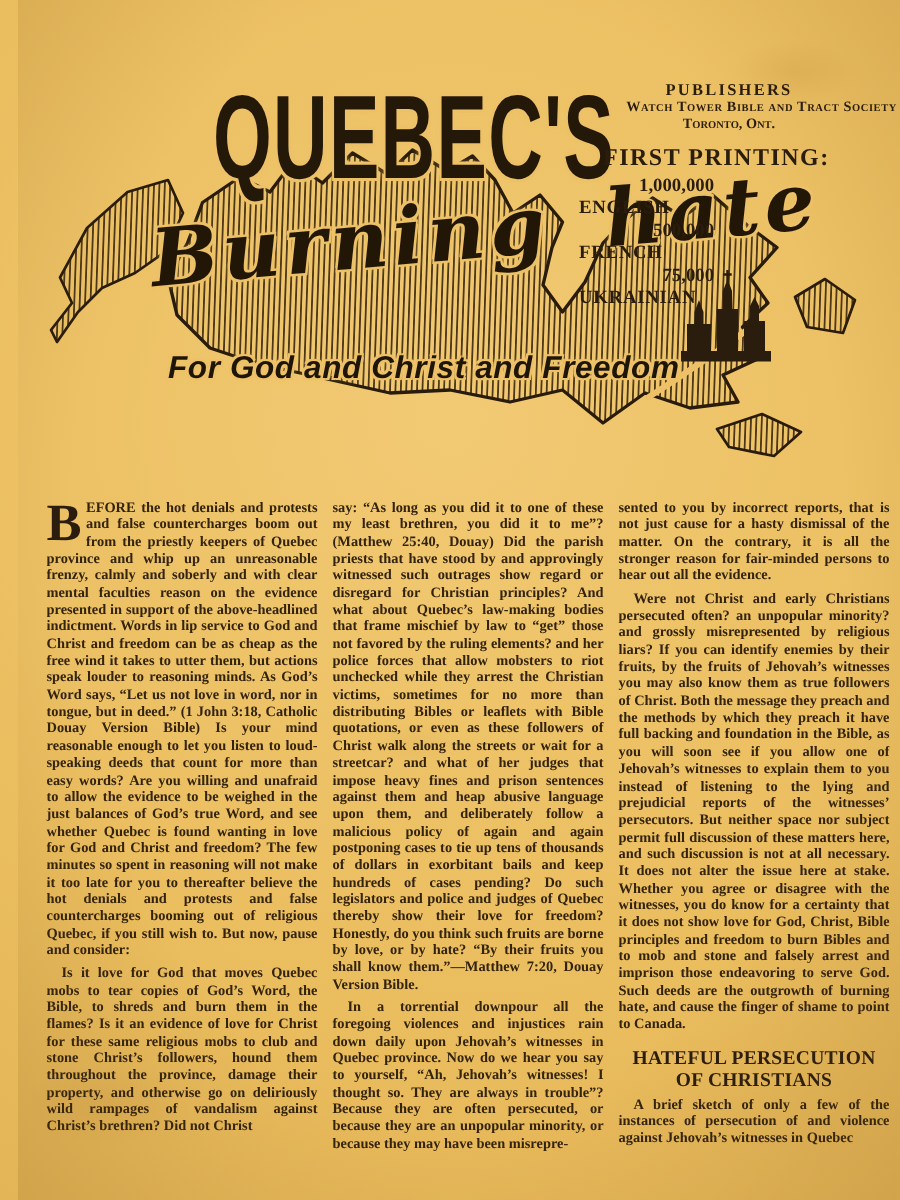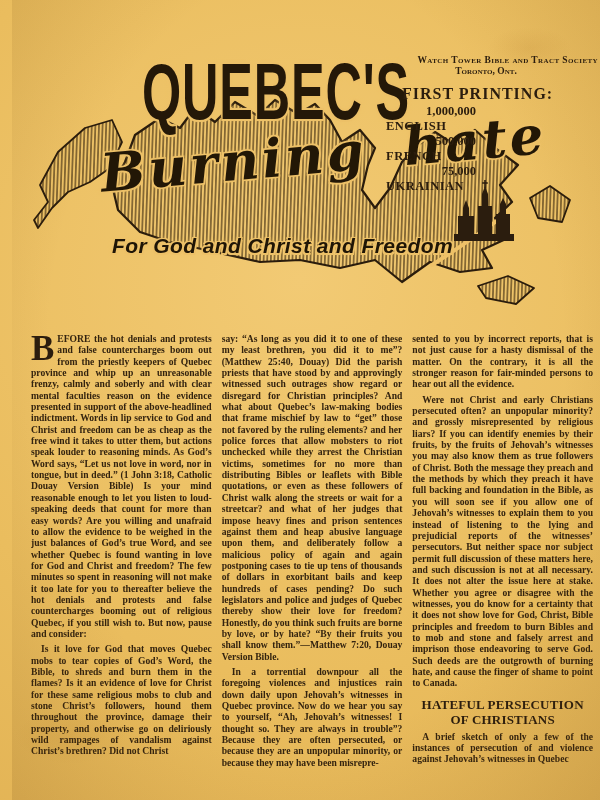--- a/index.html
+++ b/index.html
@@ -136,20 +136,21 @@
       </g>
     </svg>
 
     <div class="title halo">QUEBEC'S</div>
 
     <div class="script halo">Burning hate</div>
 
     <div class="banner l1 halo">For God and Christ and Freedom</div>
 
     <div class="pubblock">
+      <div class="pub-label">PUBLISHERS</div>
       <div class="pub-name">Watch Tower Bible and Tract Society</div>
       <div class="pub-loc">Toronto, Ont.</div>
       <div class="printing-label">FIRST PRINTING:</div>
       <div class="print-row">
         <span class="print-count">1,000,000</span>
         <span class="print-lang">ENGLISH</span>
       </div>
       <div class="print-row">
         <span class="print-count">500,000</span>
         <span class="print-lang">FRENCH</span>

